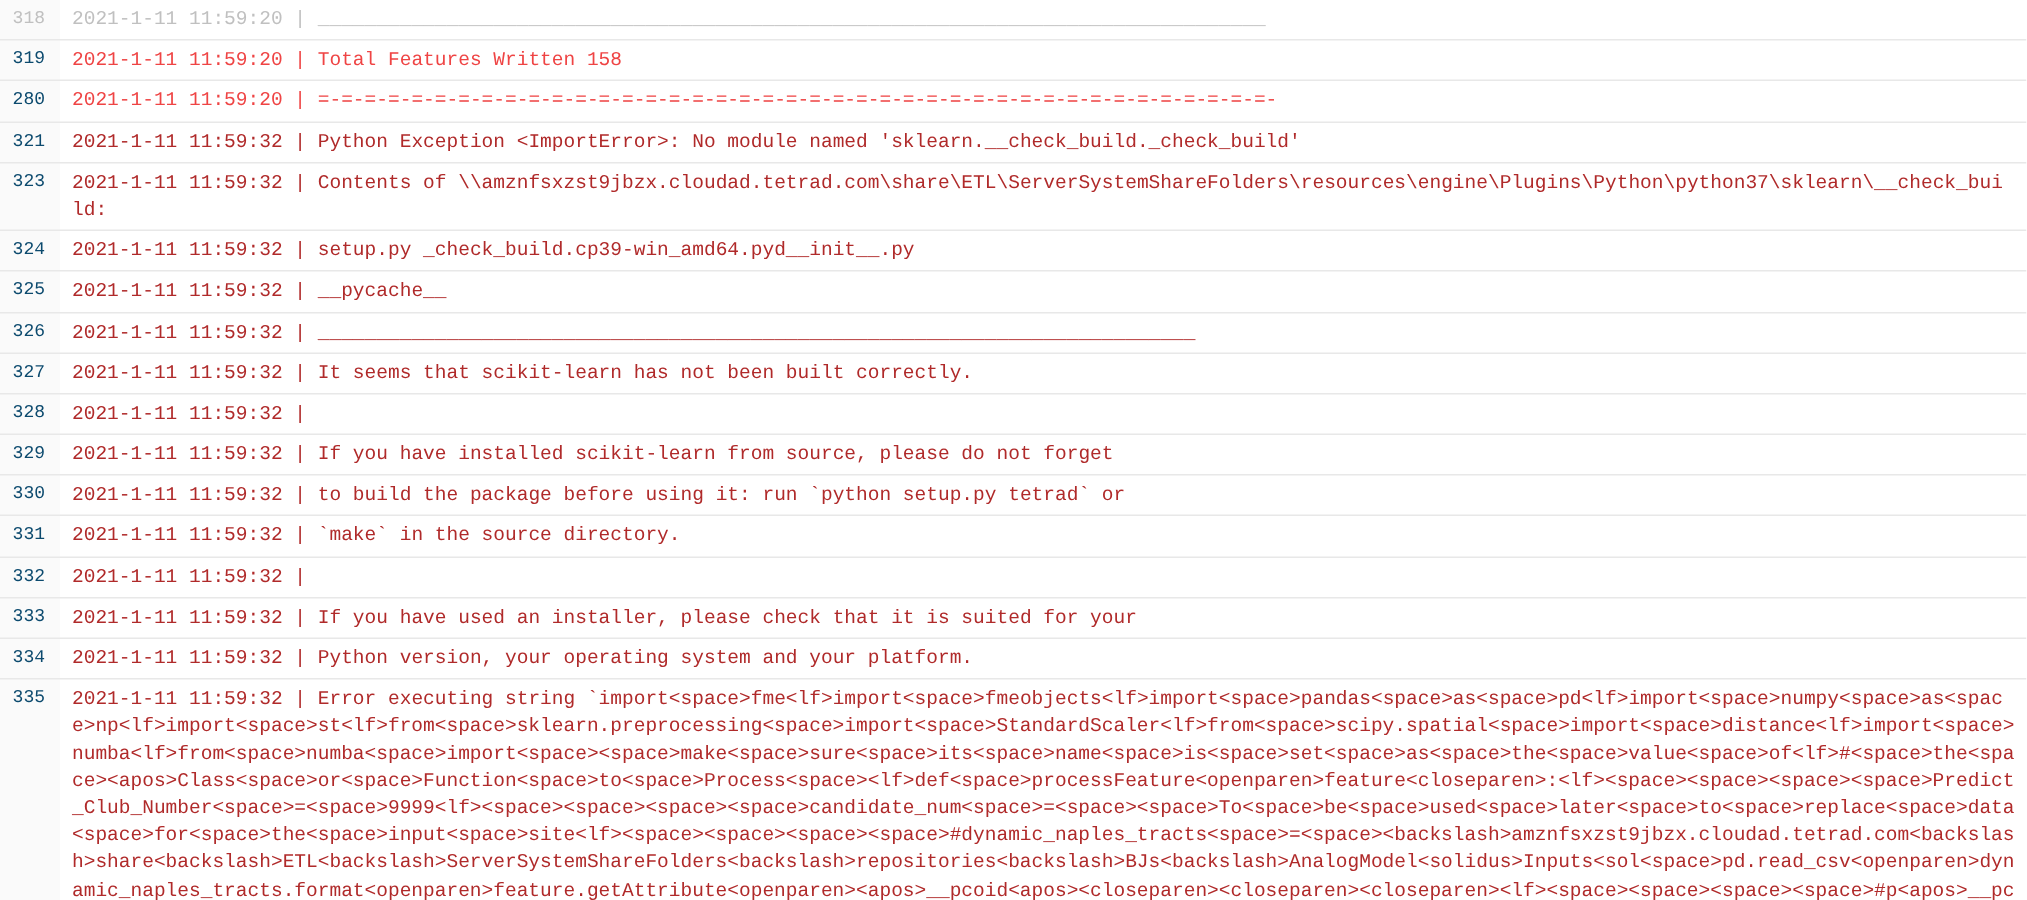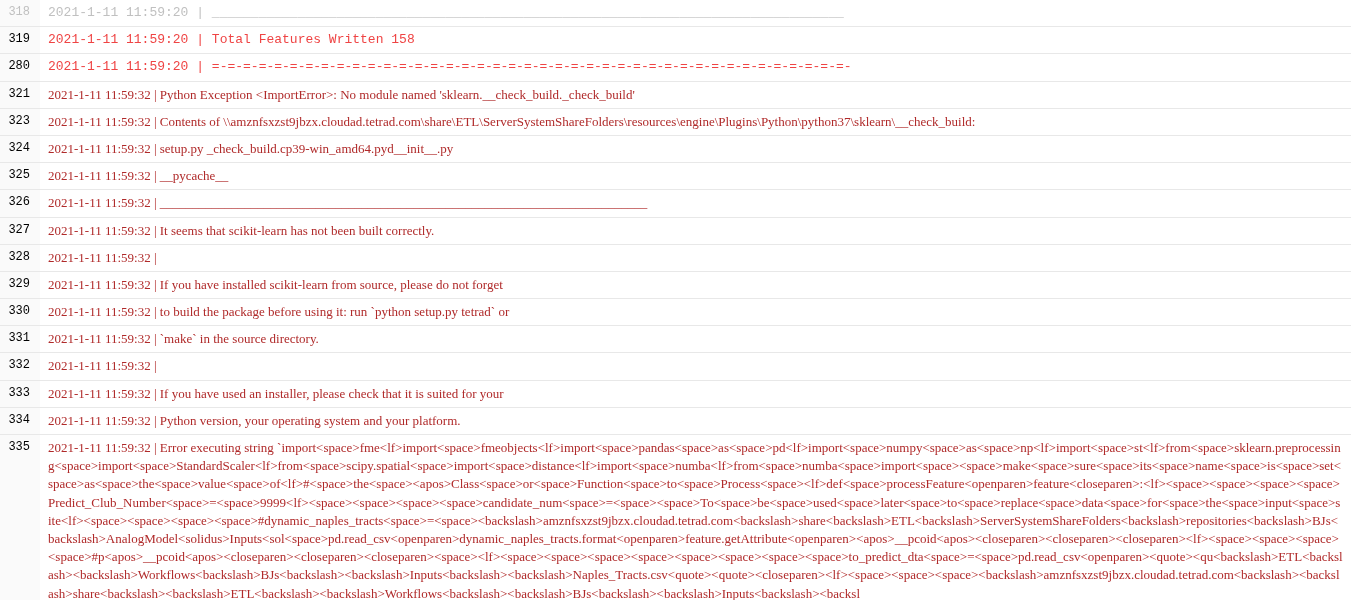--- a/index.html
+++ b/index.html
@@ -20,33 +20,33 @@
     border-bottom: 1px solid #e8e8e8;
   }
   .log-row.partial-top {
     border-top: none;
   }
   .line-num {
     width: 40px;
     text-align: right;
     padding: 4px 10px 4px 6px;
     background: #fafafa;
-    color: #000000;
+    color: #0c4a6e;
     font-size: 12px;
     vertical-align: top;
     user-select: none;
   }
   .log-content {
     padding: 4px 8px;
     vertical-align: top;
     white-space: pre-wrap;
     word-break: break-all;
   }
   .log-content.normal { color: #ef4444; }
-  .log-content.error  { color: #b02a2a; font-family: Liberation Serif, serif; }
+  .log-content.error  { color: #b02a2a; }
   .log-row.partial-top .line-num,
   .log-row.partial-top .log-content { color: #c0c0c0; }
 </style>
 </head>
 <body>
 
 <table class="log-table">
   <tbody id="log-body">
       <tr class="log-row partial-top">
         <td class="line-num">318</td>

